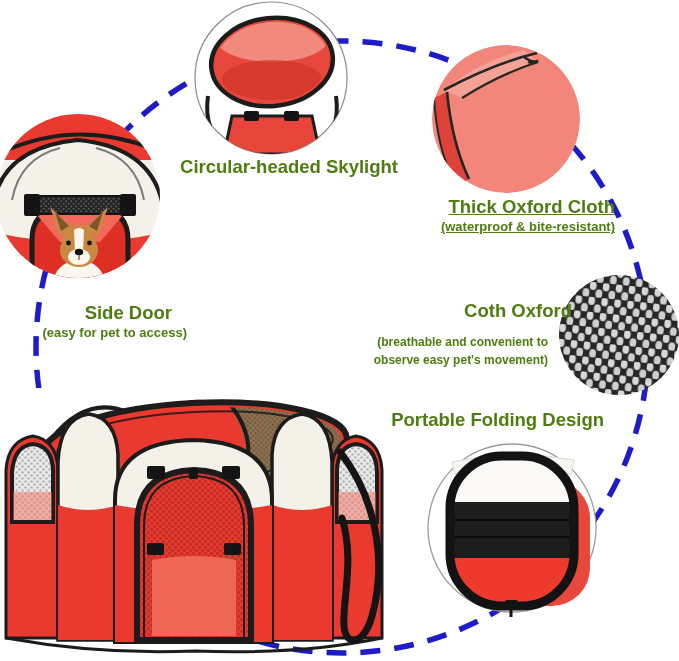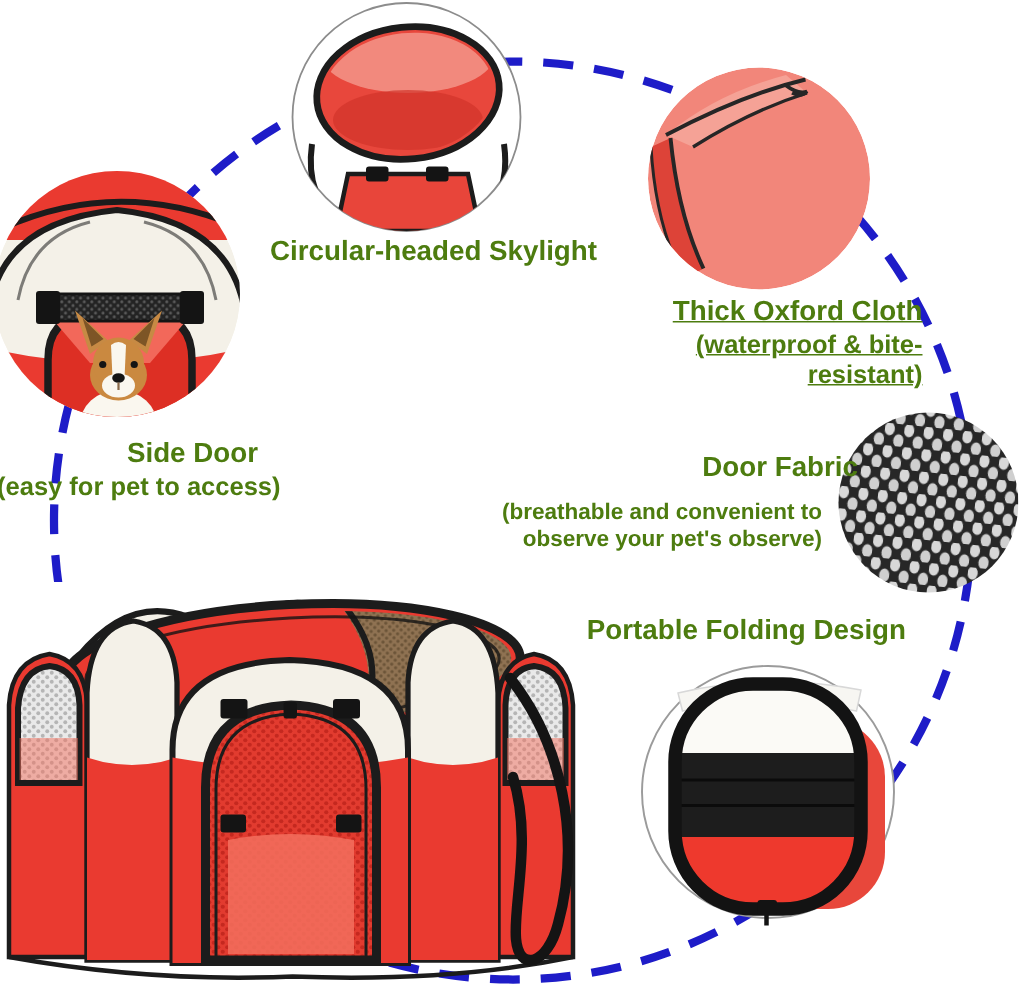--- a/index.html
+++ b/index.html
@@ -1,25 +1,25 @@
 <!DOCTYPE html>
 <html><head>
 <meta charset="utf-8">
 <style>
   html,body{margin:0;padding:0;background:#fff;}
   .canvas{position:relative;width:679px;height:661px;background:#ffffff;overflow:hidden;
           font-family:"Liberation Sans",sans-serif;}
   .canvas svg{position:absolute;left:0;top:0;z-index:1;}
   .label{position:absolute;z-index:5;text-align:right;color:#4d7c0f;line-height:1.15;}
   .label .title{font-weight:700;font-size:18.5px;display:block;}
-  .label .sub{font-weight:700;font-size:17px;display:block;margin-top:3px;}
-  .label .subline{font-weight:700;font-size:15px;display:block;line-height:18px;}
+  .label .sub{font-weight:700;font-size:13px;display:block;margin-top:3px;}
+  .label .subline{font-weight:700;font-size:12px;display:block;line-height:18px;}
   .lbl-skylight{left:158px;top:156px;width:240px;}
   .lbl-oxford{left:395px;top:196px;width:220px;text-decoration:underline;}
-  .lbl-sidedoor{left:2px;top:291px;width:170px;}
+  .lbl-sidedoor{left:2px;top:302px;width:170px;}
   .lbl-sidedoor .sub{width:200px;margin-left:-15px;}
   .lbl-mesh{left:392px;top:300px;width:180px;}
   .lbl-mesh-sub{left:330px;top:333px;width:218px;}
   .lbl-folding{left:384px;top:409px;width:220px;}
 </style>
 </head>
 <body>
 
 <div class="canvas">
 
@@ -212,24 +212,24 @@
     <span class="title">Thick Oxford Cloth</span>
     <span class="sub">(waterproof &amp; bite-resistant)</span>
   </div>
 
   <div class="label lbl-sidedoor">
     <span class="title">Side Door</span>
     <span class="sub">(easy for pet to access)</span>
   </div>
 
   <div class="label lbl-mesh">
-    <span class="title">Door Fabric</span>
+    <span class="title">Coth Oxford</span>
   </div>
   <div class="label lbl-mesh-sub">
     <span class="subline">(breathable and convenient to</span>
-    <span class="subline">observe your pet's observe)</span>
+    <span class="subline">observe easy pet's movement)</span>
   </div>
 
   <div class="label lbl-folding">
     <span class="title">Portable Folding Design</span>
   </div>
 
 </div>
 
 </body></html>

